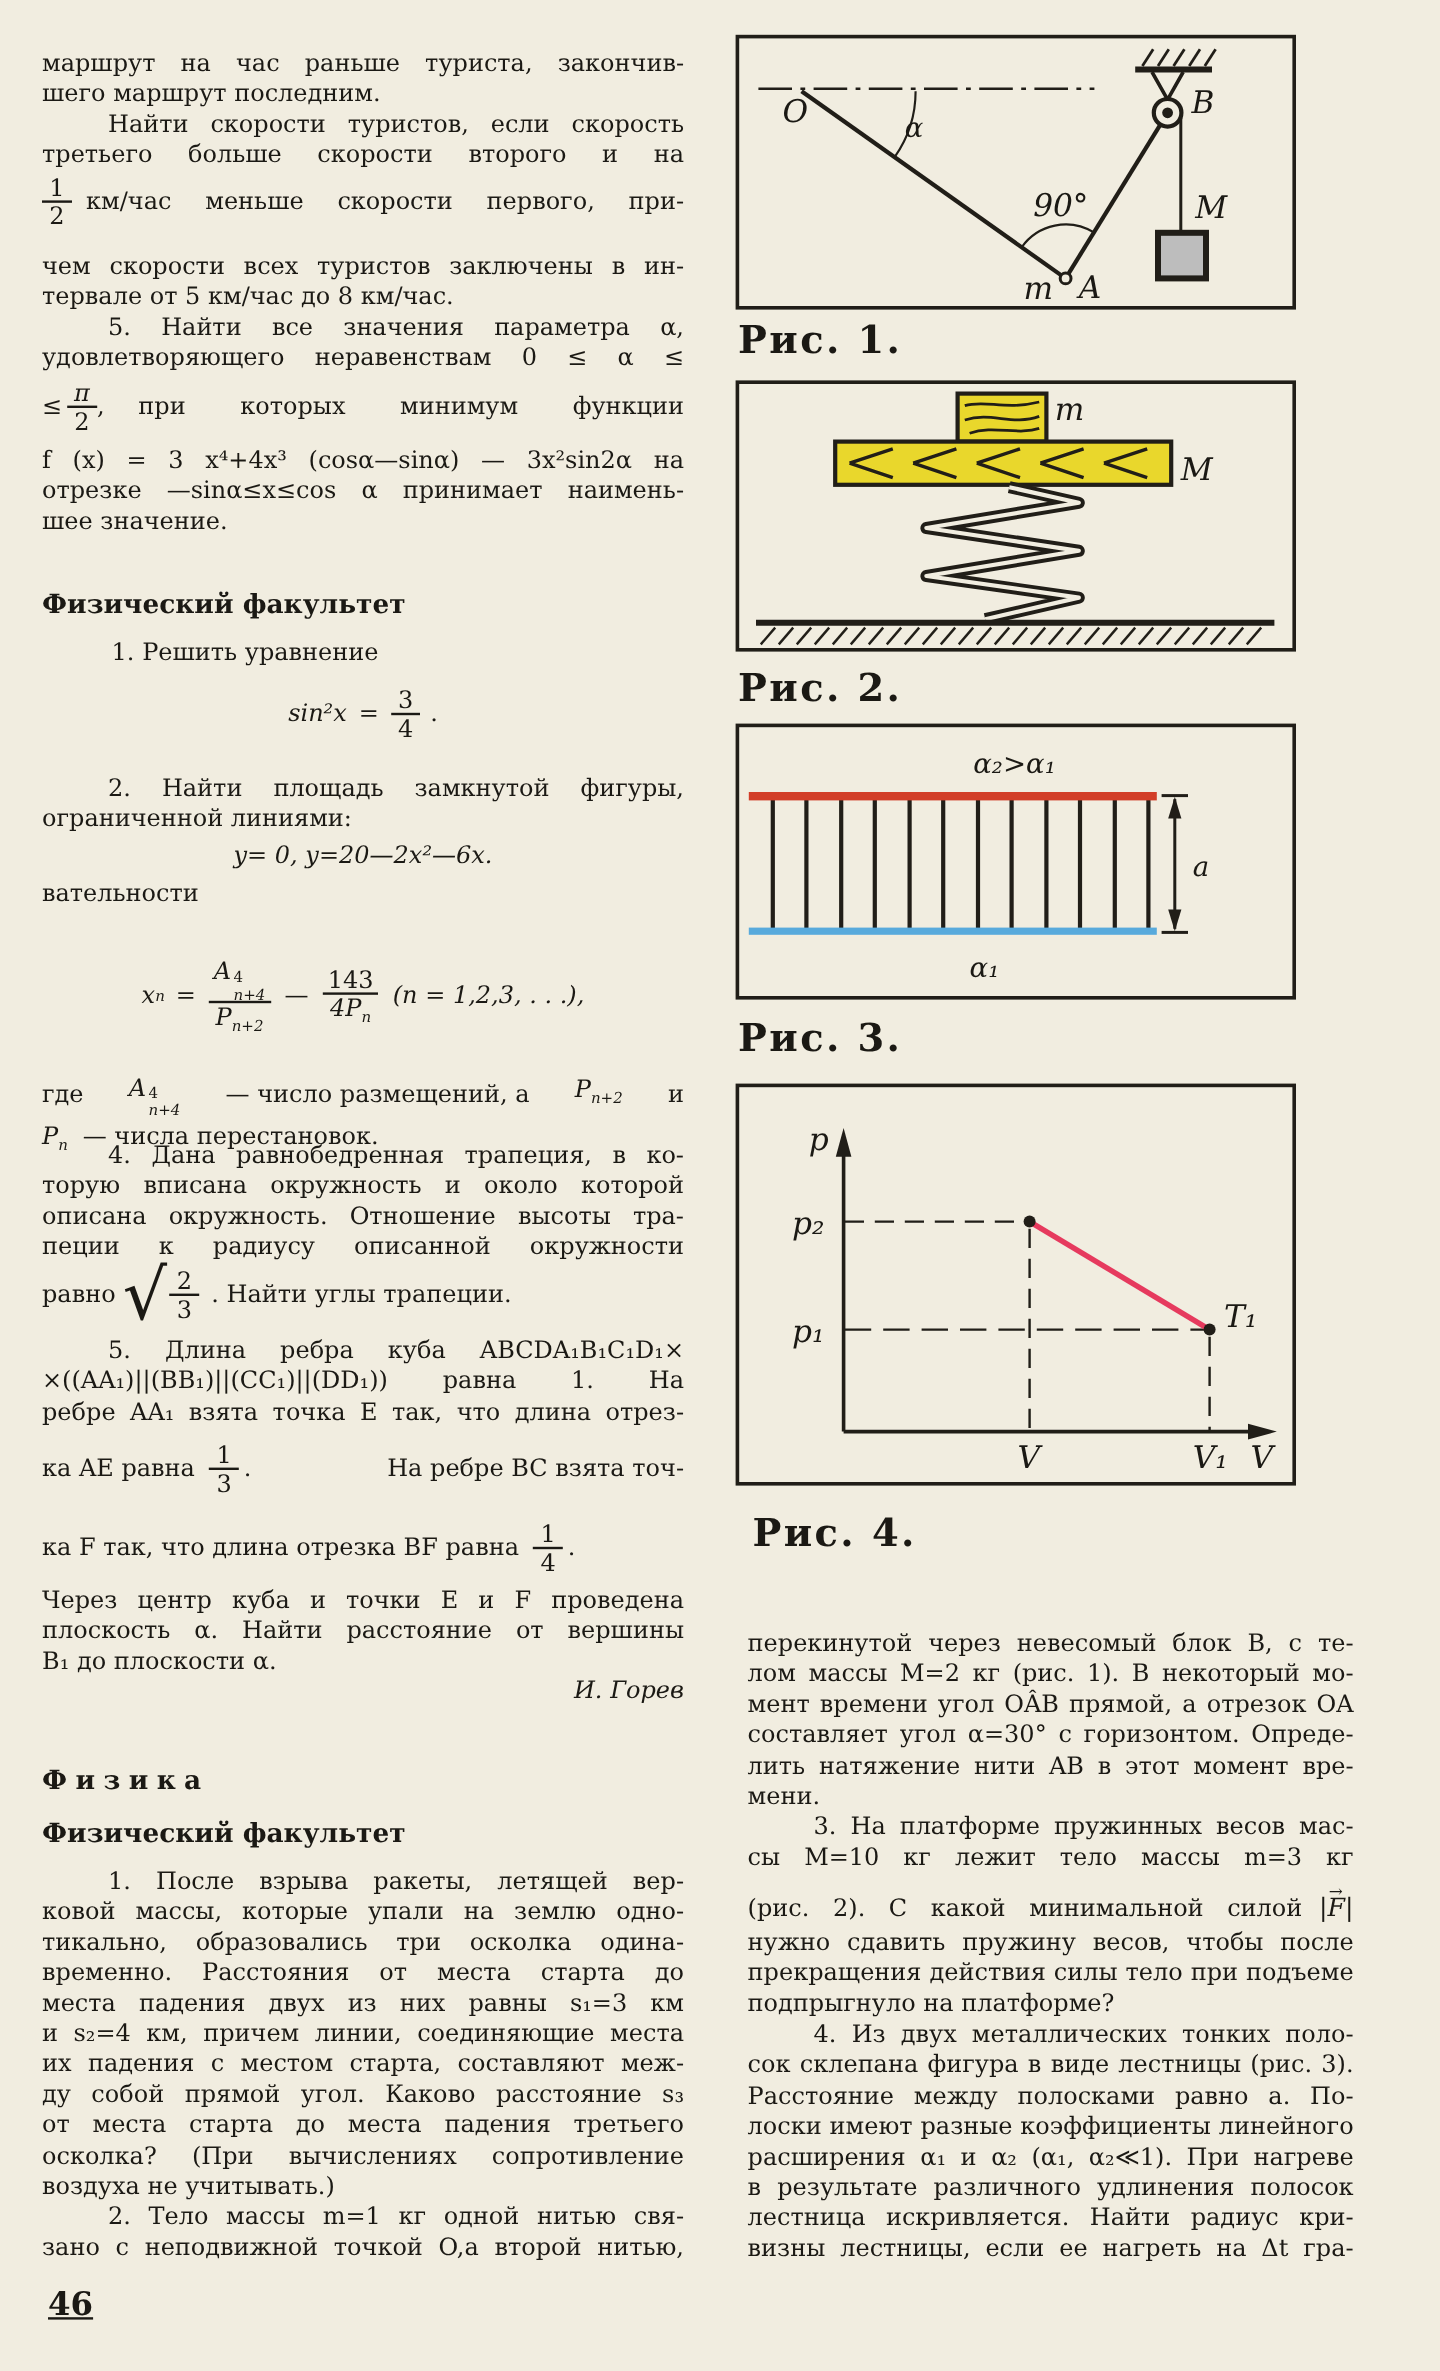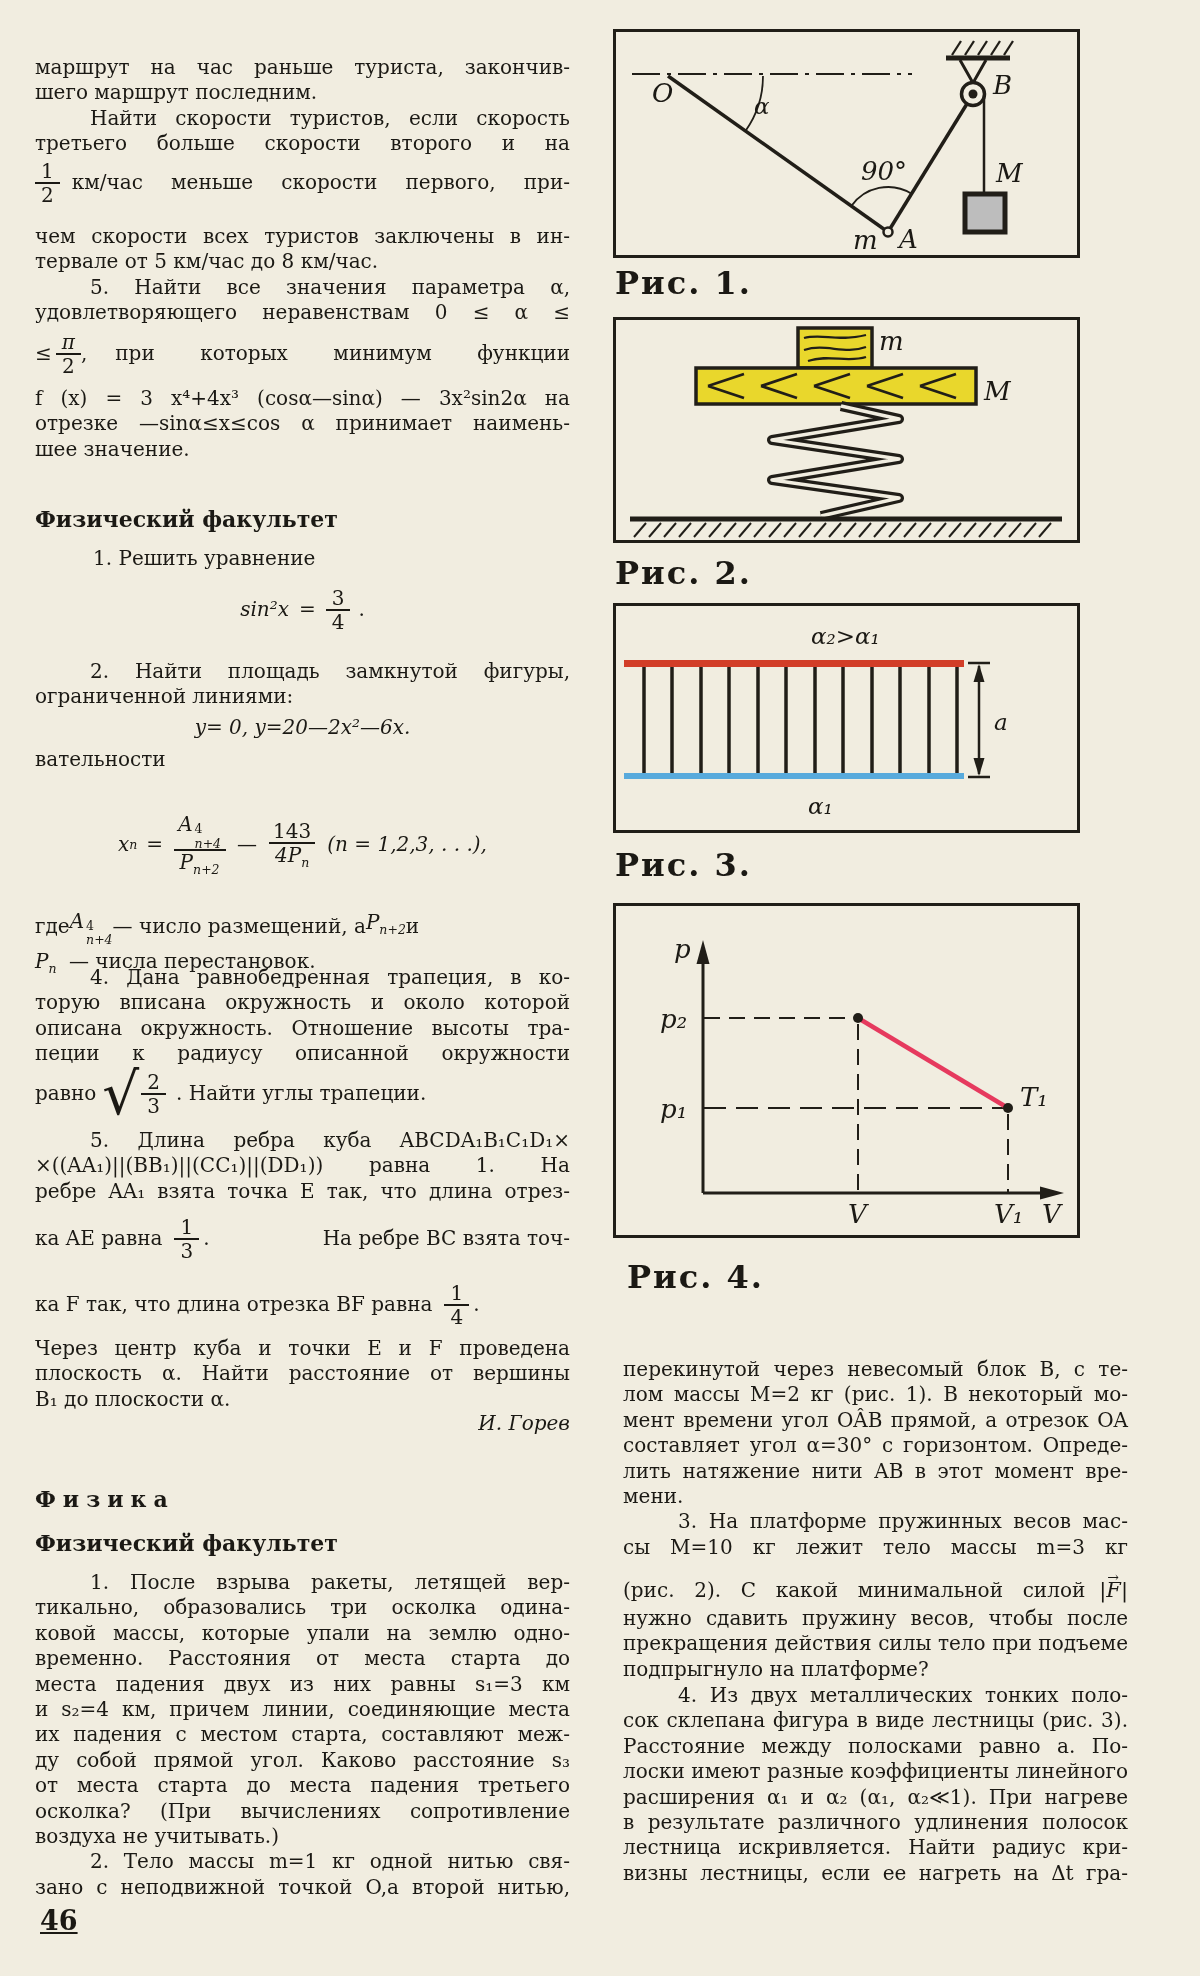--- a/index.html
+++ b/index.html
@@ -1,18 +1,18 @@
 <!DOCTYPE html>
 <html><head>
 <meta charset="utf-8">
 <style>
   html,body{margin:0;padding:0;background:#d8d4c6;}
   .page{position:relative;width:1200px;height:1976px;background:#f1ede0;overflow:hidden;
         font-family:"DejaVu Serif","DejaVu Sans",serif;color:#1b1914;}
-  .blk{position:absolute;left:35px;width:535px;font-size:20px;line-height:25.4px;margin-top:15px;}
+  .blk{position:absolute;left:35px;width:535px;font-size:20px;line-height:25.4px;}
   .rblk{position:absolute;left:623px;width:505px;font-size:20px;line-height:25.4px;}
   .ln{display:block;}
   .j{text-align:justify;text-align-last:justify;}
   .l{text-align:left;text-align-last:left;}
   .ind{text-indent:55px;}
   .ctr{text-align:center;text-align-last:center;}
   .rgt{text-align:right;text-align-last:right;}
   .row{display:flex;align-items:center;}
   .grow{flex:1;}
   .gap{margin-left:12px;}
@@ -117,21 +117,21 @@
     </span>
     <span style="margin:0 10px">—</span>
     <span class="frac">
       <span class="n">143</span>
       <span class="d"><span class="mi">4P</span><span class="sb mi">n</span></span>
     </span>
     <span class="mi" style="margin-left:10px">(n = 1,2,3, . . .),</span>
   </div>
 
   <div class="blk" style="top:891px;line-height:30px">
-    <div class="ln row" style="justify-content:flex-start">
+    <div class="ln row" style="justify-content:space-between">
       <span>где</span>
       <span><span class="mi">A</span><span class="ss">
             <span>4</span>
             <span class="mi">n+4</span>
           </span></span>
       <span>— число  размещений,  а</span>
       <span><span class="mi">P</span><span class="sb mi">n+2</span></span>
       <span>и</span>
     </div>
     <div class="ln">
@@ -188,22 +188,22 @@
     <div class="ln l">B₁ до плоскости α.</div>
   </div>
 
   <div class="blk rgt sig" style="top:1396px">И.  Горев</div>
 
   <div class="blk h1 spaced" style="top:1472px">Физика</div>
   <div class="blk h1" style="top:1516px">Физический факультет</div>
 
   <div class="blk" style="top:1555px">
     <div class="ln j ind">1. После взрыва ракеты, летящей вер-</div>
+    <div class="ln j">ковой массы, которые упали на землю одно-</div>
     <div class="ln j">тикально, образовались три осколка одина-</div>
-    <div class="ln j">ковой массы, которые упали на землю одно-</div>
     <div class="ln j">временно. Расстояния от места старта до</div>
     <div class="ln j">места падения двух из них равны s₁=3 км</div>
     <div class="ln j">и s₂=4 км, причем линии, соединяющие места</div>
     <div class="ln j">их падения с местом старта, составляют меж-</div>
     <div class="ln j">ду собой прямой угол. Каково расстояние s₃</div>
     <div class="ln j">от места старта до места падения третьего</div>
     <div class="ln j">осколка? (При вычислениях сопротивление</div>
     <div class="ln l">воздуха не учитывать.)</div>
     <div class="ln j ind">2. Тело массы m=1 кг одной нитью свя-</div>
     <div class="ln j">зано с неподвижной точкой O,а второй нитью,</div>

